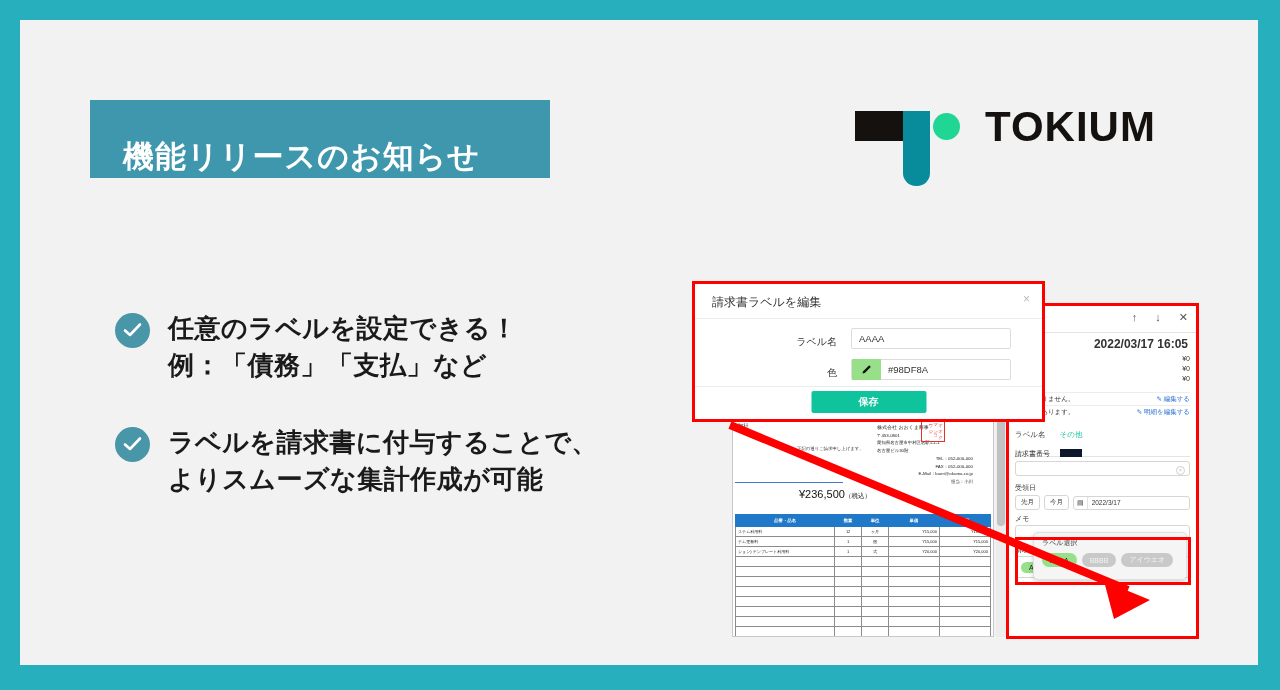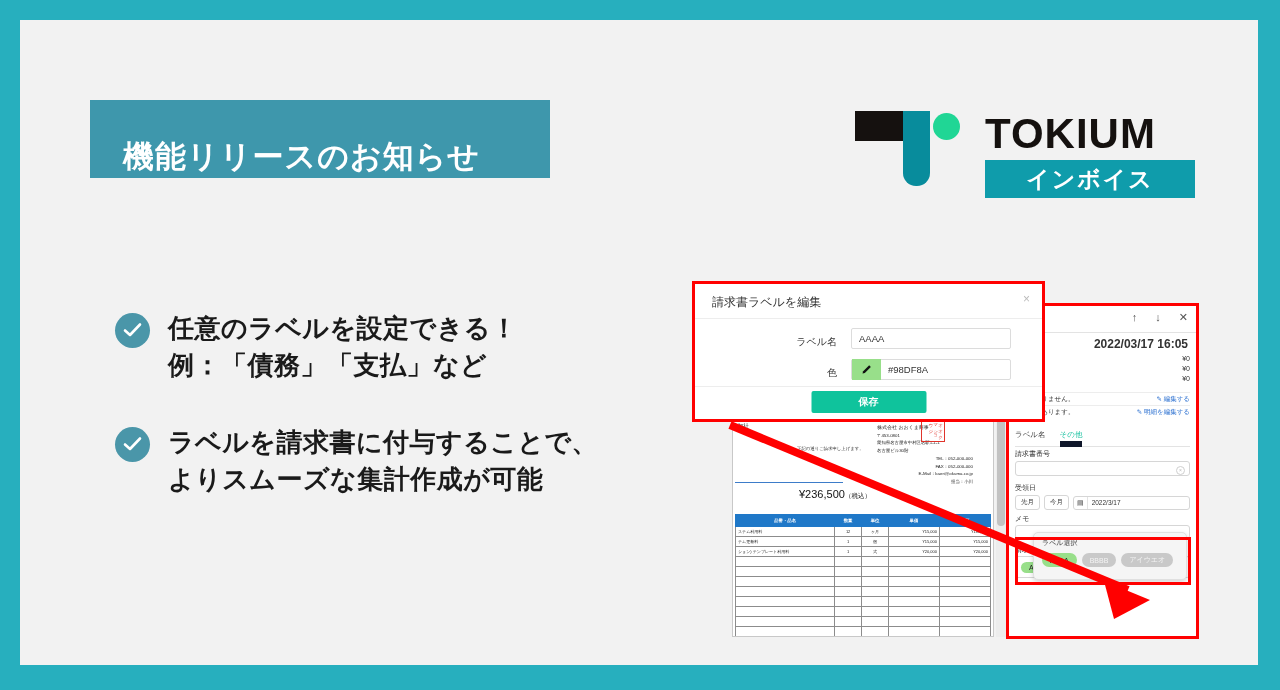--- a/index.html
+++ b/index.html
@@ -23,21 +23,21 @@
   }
   
   .logo{position:absolute;left:835px;top:78px;width:340px;height:105px;}
   .logo-mark{position:absolute;left:0;top:13px;width:115px;height:75px;}
   .lm-rect{position:absolute;left:0;top:0;width:68px;height:30px;background:#15110F;}
   .lm-t{position:absolute;left:48px;top:0;width:27px;height:75px;background:#088C9C;border-radius:0 0 13px 13px;}
   .lm-t:after{content:"";position:absolute;left:0;top:0;width:27px;height:16px;background:#088C9C;border-radius:13px 13px 0 0;}
   .lm-dot{position:absolute;left:78px;top:2px;width:27px;height:27px;border-radius:50%;background:#20D695;}
   .logo-word{
     position:absolute;left:130px;top:8px;color:#15110F;
-    font-size:42px;font-weight:bold;letter-spacing:1px;line-height:1;margin-top:7px;
+    font-size:42px;font-weight:bold;letter-spacing:1px;line-height:1;
   }
   .logo-badge{
     position:absolute;left:130px;top:62px;width:210px;height:38px;
     background:#0F9CAB;display:flex;align-items:center;justify-content:center;
   }
   .logo-badge span{color:#FFFFFF;font-size:23px;font-weight:bold;letter-spacing:2px;}
   
   .bullets{position:absolute;left:95px;top:290px;width:560px;}
   .bullet{display:flex;align-items:flex-start;margin-bottom:40px;}
   .check{
@@ -100,21 +100,21 @@
     position:absolute;left:6px;right:6px;font-size:6.5px;color:#333;
     display:flex;justify-content:space-between;align-items:center;
     border-top:1px solid #EDEDED;padding-top:2px;
   }
   .rp-note .lk{color:#2A6FD0;}
   .n1{top:86px;}
   .n2{top:99px;}
   .rp-tabs{position:absolute;left:6px;top:124px;right:6px;display:flex;gap:14px;
     border-bottom:1px solid #E3E3E3;padding-bottom:4px;}
   .rp-tabs .tab{font-size:7.5px;color:#444;}
-  .rp-tabs .tab.active{color:#0FBF9C;border-bottom:6px solid #0f172a;padding-bottom:1px;margin-bottom:-5px;}
+  .rp-tabs .tab.active{color:#0FBF9C;border-bottom:8px solid #0f172a;padding-bottom:9px;margin-bottom:-5px;}
   .fl{position:absolute;left:6px;right:6px;font-size:7px;color:#333;}
   .fl.l1{top:143px;}
   .fl.l2{top:177px;}
   .inp{
     position:absolute;left:6px;right:6px;height:15px;border:1px solid #D6D6D6;
     border-radius:3px;background:#fff;box-sizing:border-box;
   }
   .inp.i1{top:155px;}
   .inp .clr{position:absolute;right:4px;top:4px;width:7px;height:7px;border-radius:50%;border:1px solid #CFCFCF;color:#BBB;font-size:5px;text-align:center;line-height:6px;}
   .daterow{position:absolute;left:6px;top:189px;right:6px;display:flex;align-items:center;gap:4px;}
@@ -198,23 +198,20 @@
     <div class="t">機能リリースのお知らせ</div>
   </div>
 
   <div class="logo">
     <div class="logo-mark">
       <div class="lm-rect"></div>
       <div class="lm-t"></div>
       <div class="lm-dot"></div>
     </div>
     <div class="logo-word">TOKIUM</div>
-    <div class="logo-badge">
-      <span>インボイス</span>
-    </div>
   </div>
 
   <div class="bullets">
     <div class="bullet">
       <div class="check">
         <svg width="19" height="17" viewBox="0 0 19 17">
             <path d="M2 8.5 L7 13 L17 2.5" stroke="#ffffff" stroke-width="2.6" fill="none" stroke-linecap="round" stroke-linejoin="round"></path>
           </svg>
       </div>
       <div class="btext">任意のラベルを設定できる！

